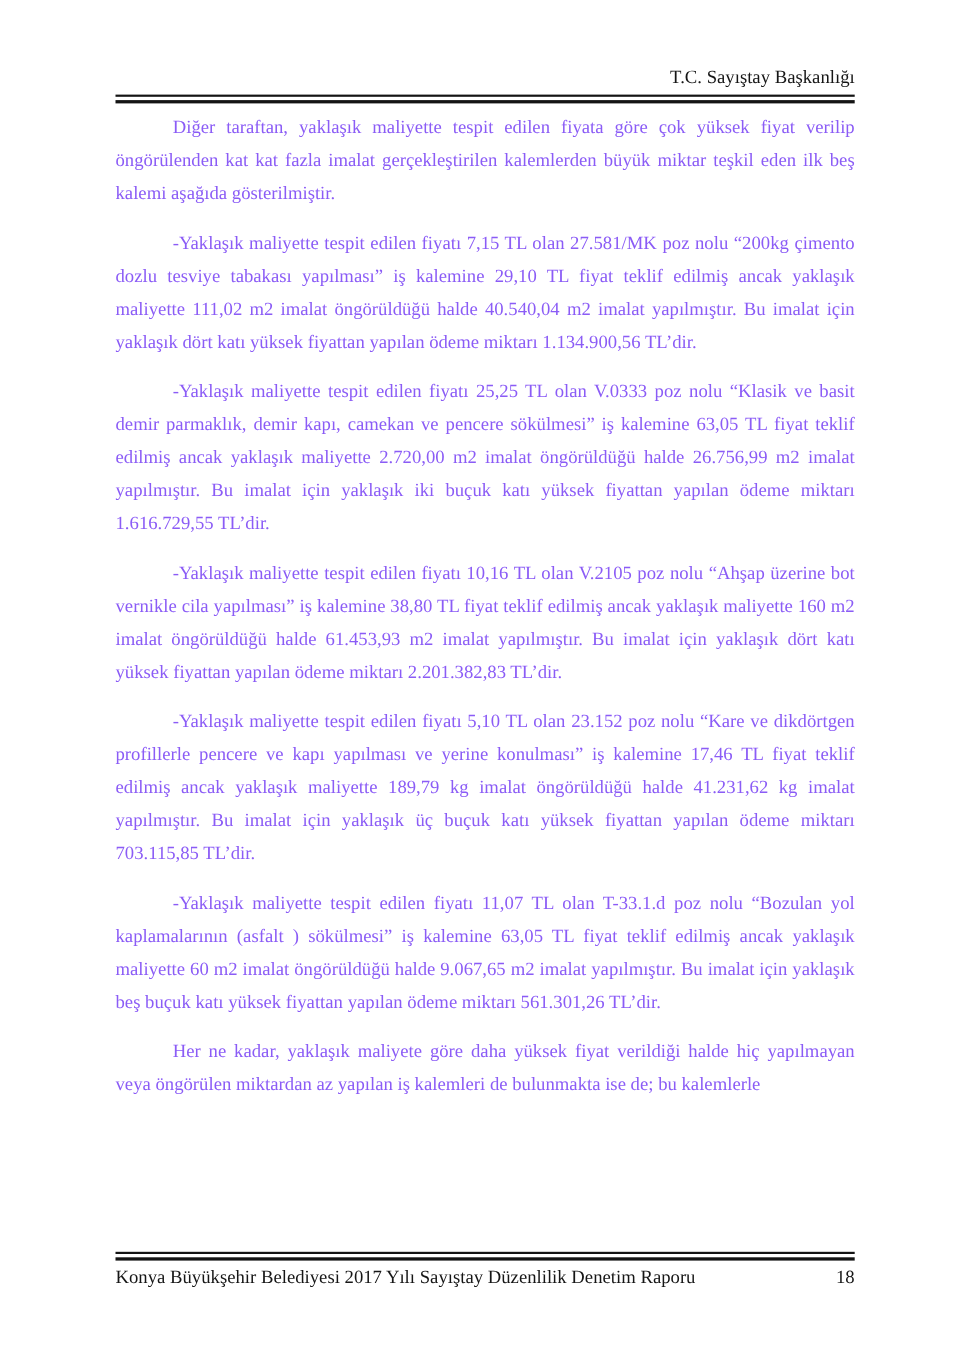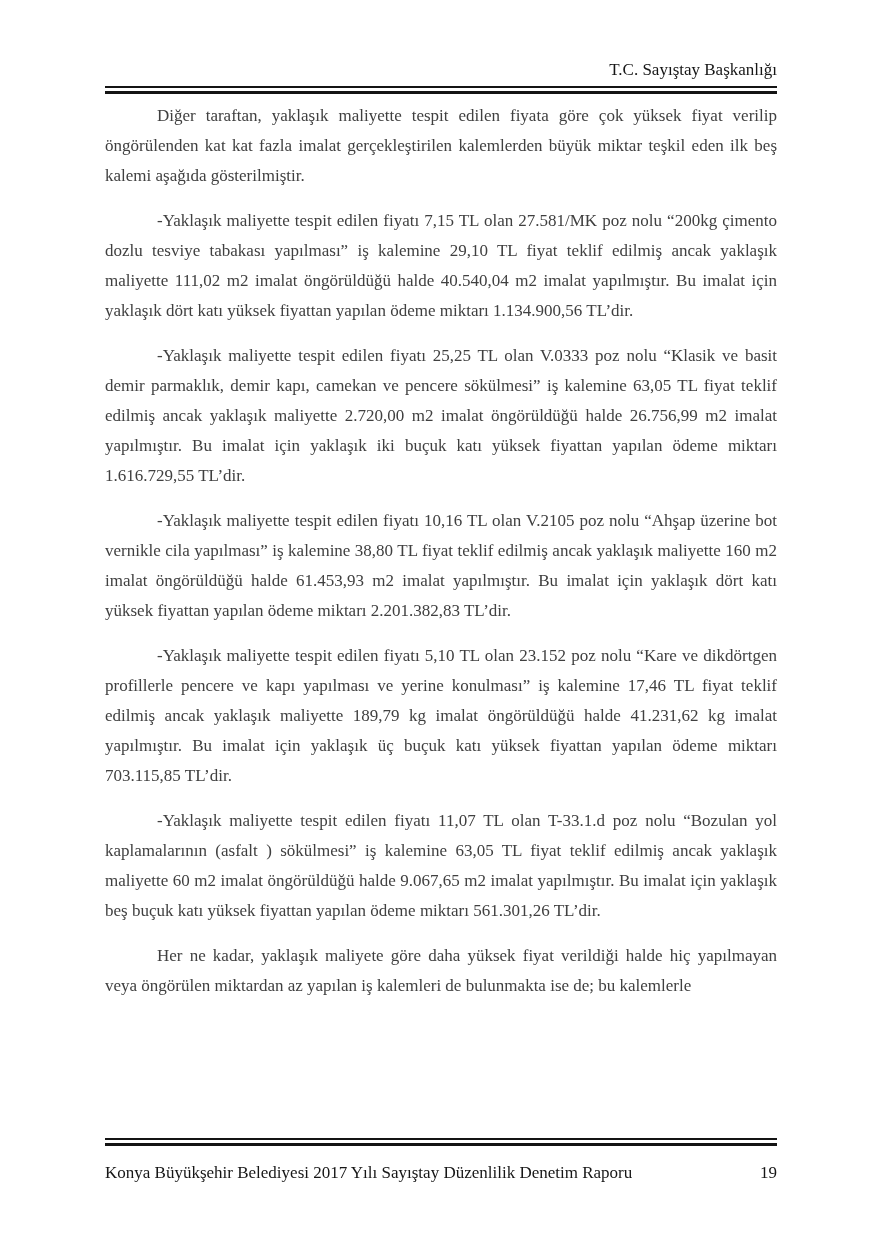--- a/index.html
+++ b/index.html
@@ -40,21 +40,21 @@
     left: 105px;
     top: 101px;
     width: 672px;
   }
   .body-block p {
     margin: 0 0 15px 0;
     font-size: 17px;
     line-height: 30px;
     text-align: justify;
     text-indent: 52px;
-    color: #404040;
+    color: #8b5cf6;
   }
   .body-block p:last-child {
     margin-bottom: 4px;
   }
   .footer-rule {
     position: absolute;
     left: 105px;
     top: 1138px;
     width: 672px;
     height: 3px;
@@ -67,21 +67,20 @@
     top: 1148px;
     width: 672px;
     display: flex;
     justify-content: space-between;
     align-items: baseline;
     font-size: 17px;
     line-height: 26px;
   }
   .footer-title {
     white-space: nowrap;
-    margin-top: 12px;
   }
   .footer-page-number {
     white-space: nowrap;
   }
 </style>
 </head>
 <body>
 
 <div class="page">
 
@@ -96,16 +95,16 @@
     <p>-Yaklaşık maliyette tespit edilen fiyatı 10,16 TL olan V.2105 poz nolu “Ahşap üzerine bot vernikle cila yapılması” iş kalemine 38,80 TL fiyat teklif edilmiş ancak yaklaşık maliyette 160 m2 imalat öngörüldüğü halde 61.453,93 m2 imalat yapılmıştır. Bu imalat için yaklaşık dört katı yüksek fiyattan yapılan ödeme miktarı 2.201.382,83 TL’dir.</p>
     <p>-Yaklaşık maliyette tespit edilen fiyatı 5,10 TL olan 23.152 poz nolu “Kare ve dikdörtgen profillerle pencere ve kapı yapılması ve yerine konulması” iş kalemine 17,46 TL fiyat teklif edilmiş ancak yaklaşık maliyette 189,79 kg imalat öngörüldüğü halde 41.231,62 kg imalat yapılmıştır. Bu imalat için yaklaşık üç buçuk katı yüksek fiyattan yapılan ödeme miktarı 703.115,85 TL’dir.</p>
     <p>-Yaklaşık maliyette tespit edilen fiyatı 11,07 TL olan T-33.1.d poz nolu “Bozulan yol kaplamalarının (asfalt ) sökülmesi” iş kalemine 63,05 TL fiyat teklif edilmiş ancak yaklaşık maliyette 60 m2 imalat öngörüldüğü halde 9.067,65 m2 imalat yapılmıştır. Bu imalat için yaklaşık beş buçuk katı yüksek fiyattan yapılan ödeme miktarı 561.301,26 TL’dir.</p>
     <p>Her ne kadar, yaklaşık maliyete göre daha yüksek fiyat verildiği halde hiç yapılmayan veya öngörülen miktardan az yapılan iş kalemleri de bulunmakta ise de; bu kalemlerle</p>
   </div>
 
   <div class="footer-rule"></div>
 
   <div class="footer-row">
     <span class="footer-title">Konya Büyükşehir Belediyesi 2017 Yılı Sayıştay Düzenlilik Denetim Raporu</span>
-    <span class="footer-page-number">19</span>
+    <span class="footer-page-number">18</span>
   </div>
 
 </div>
 
 </body></html>

